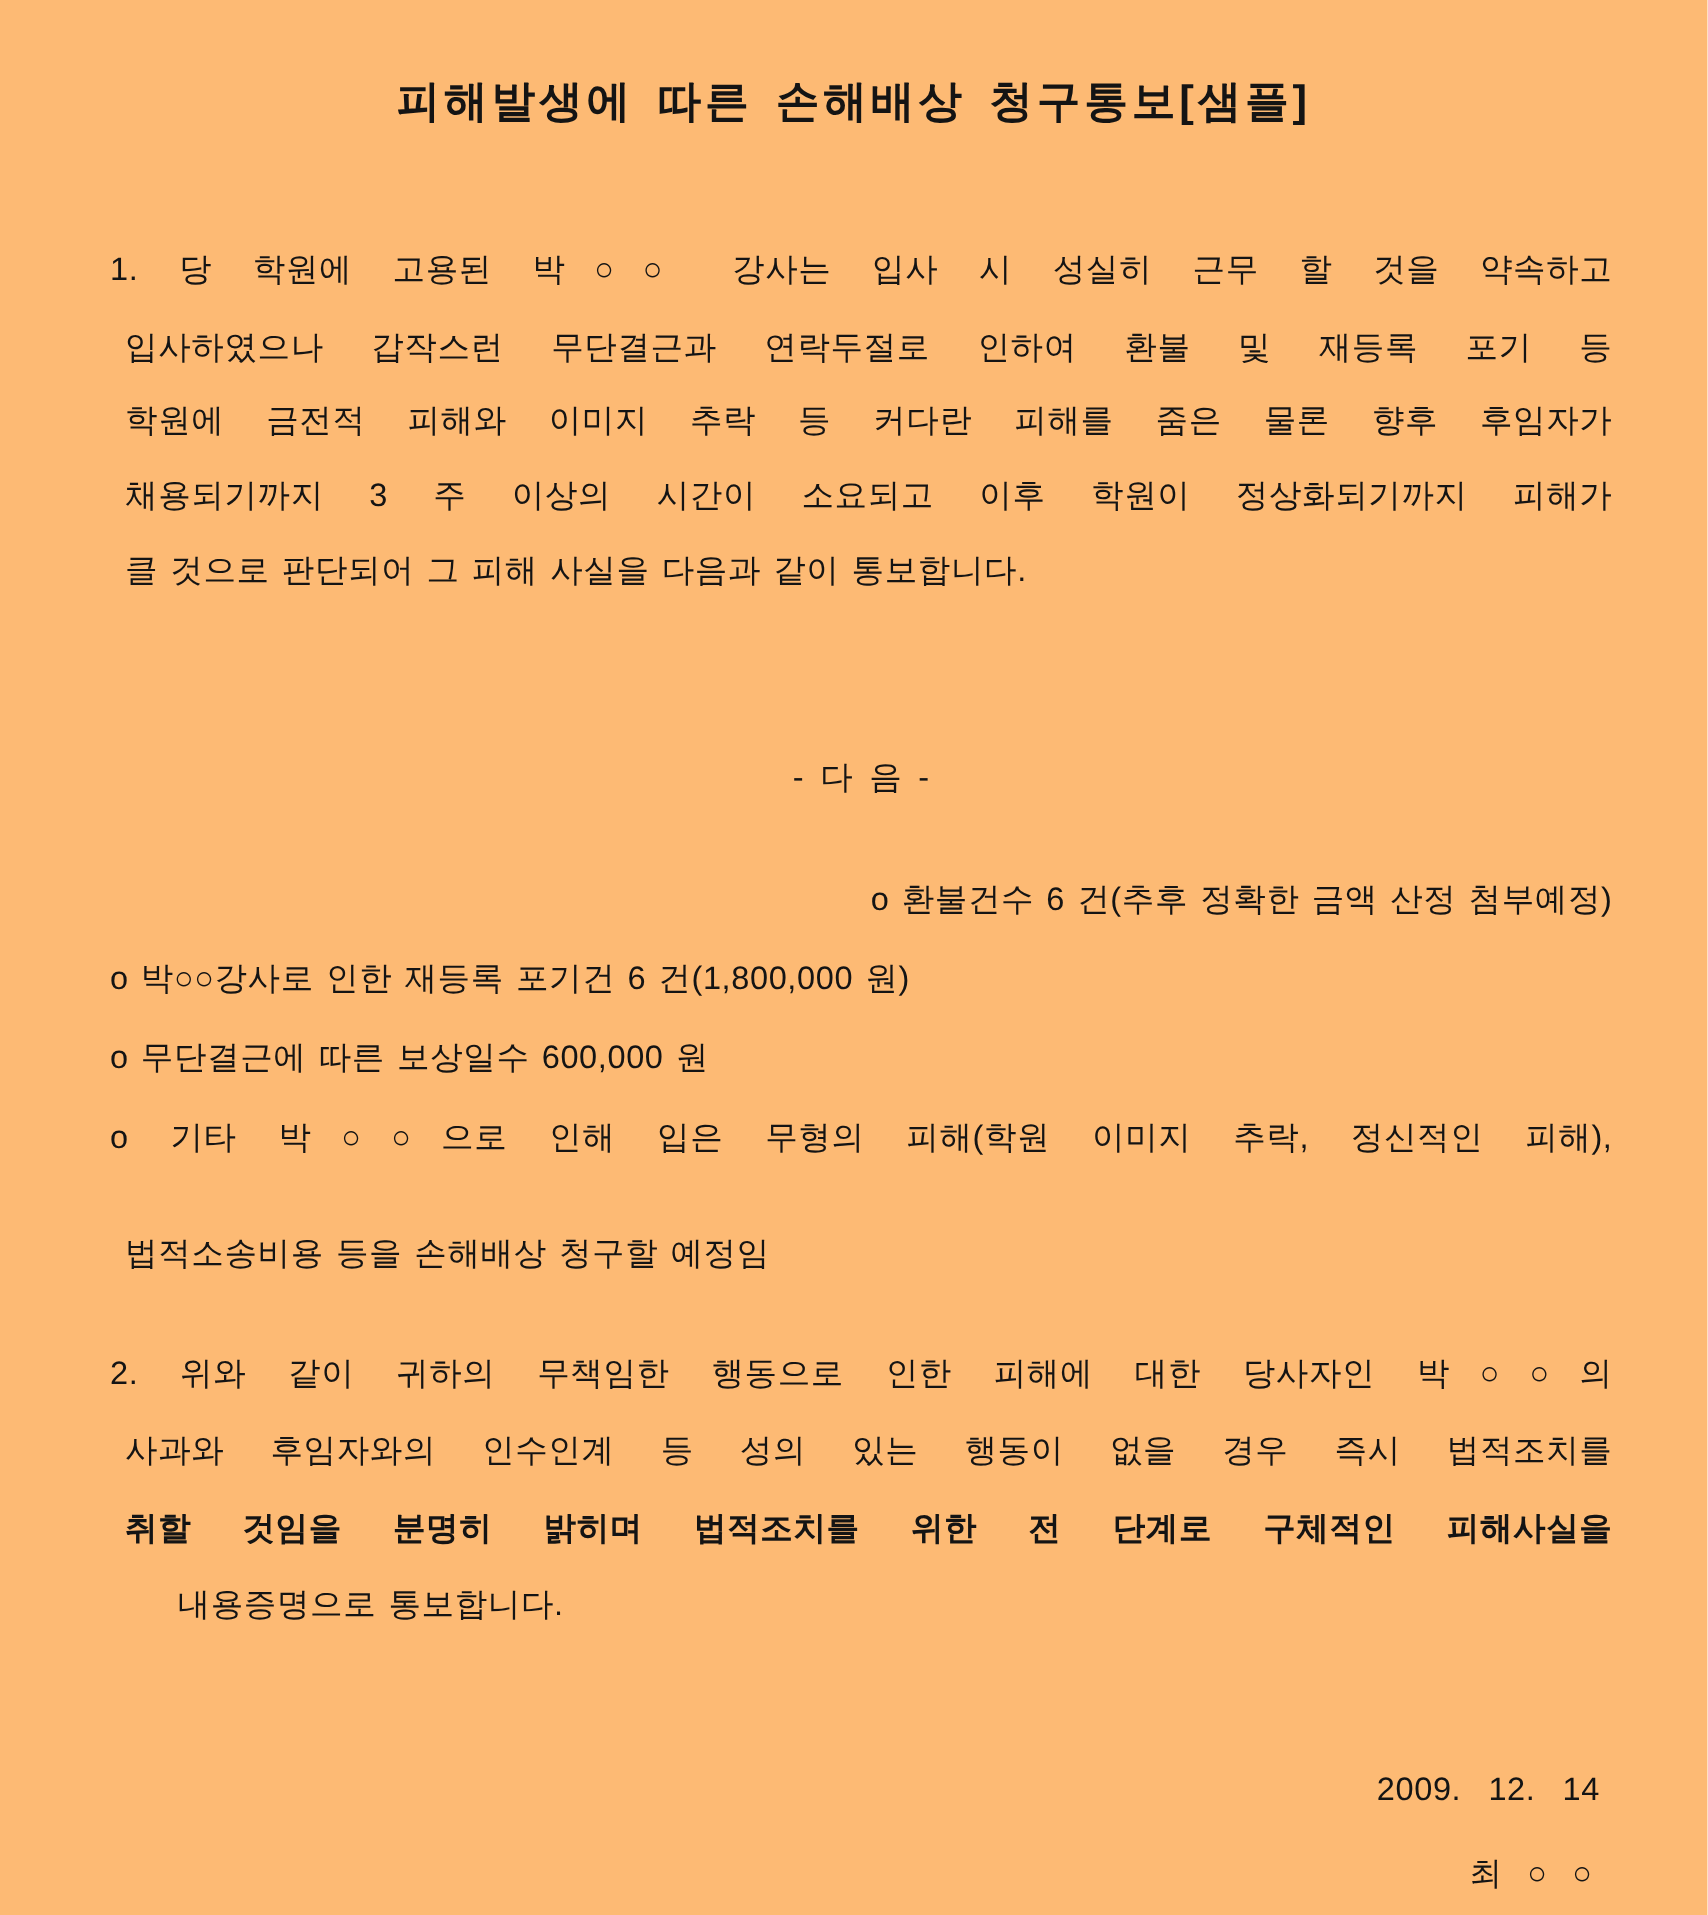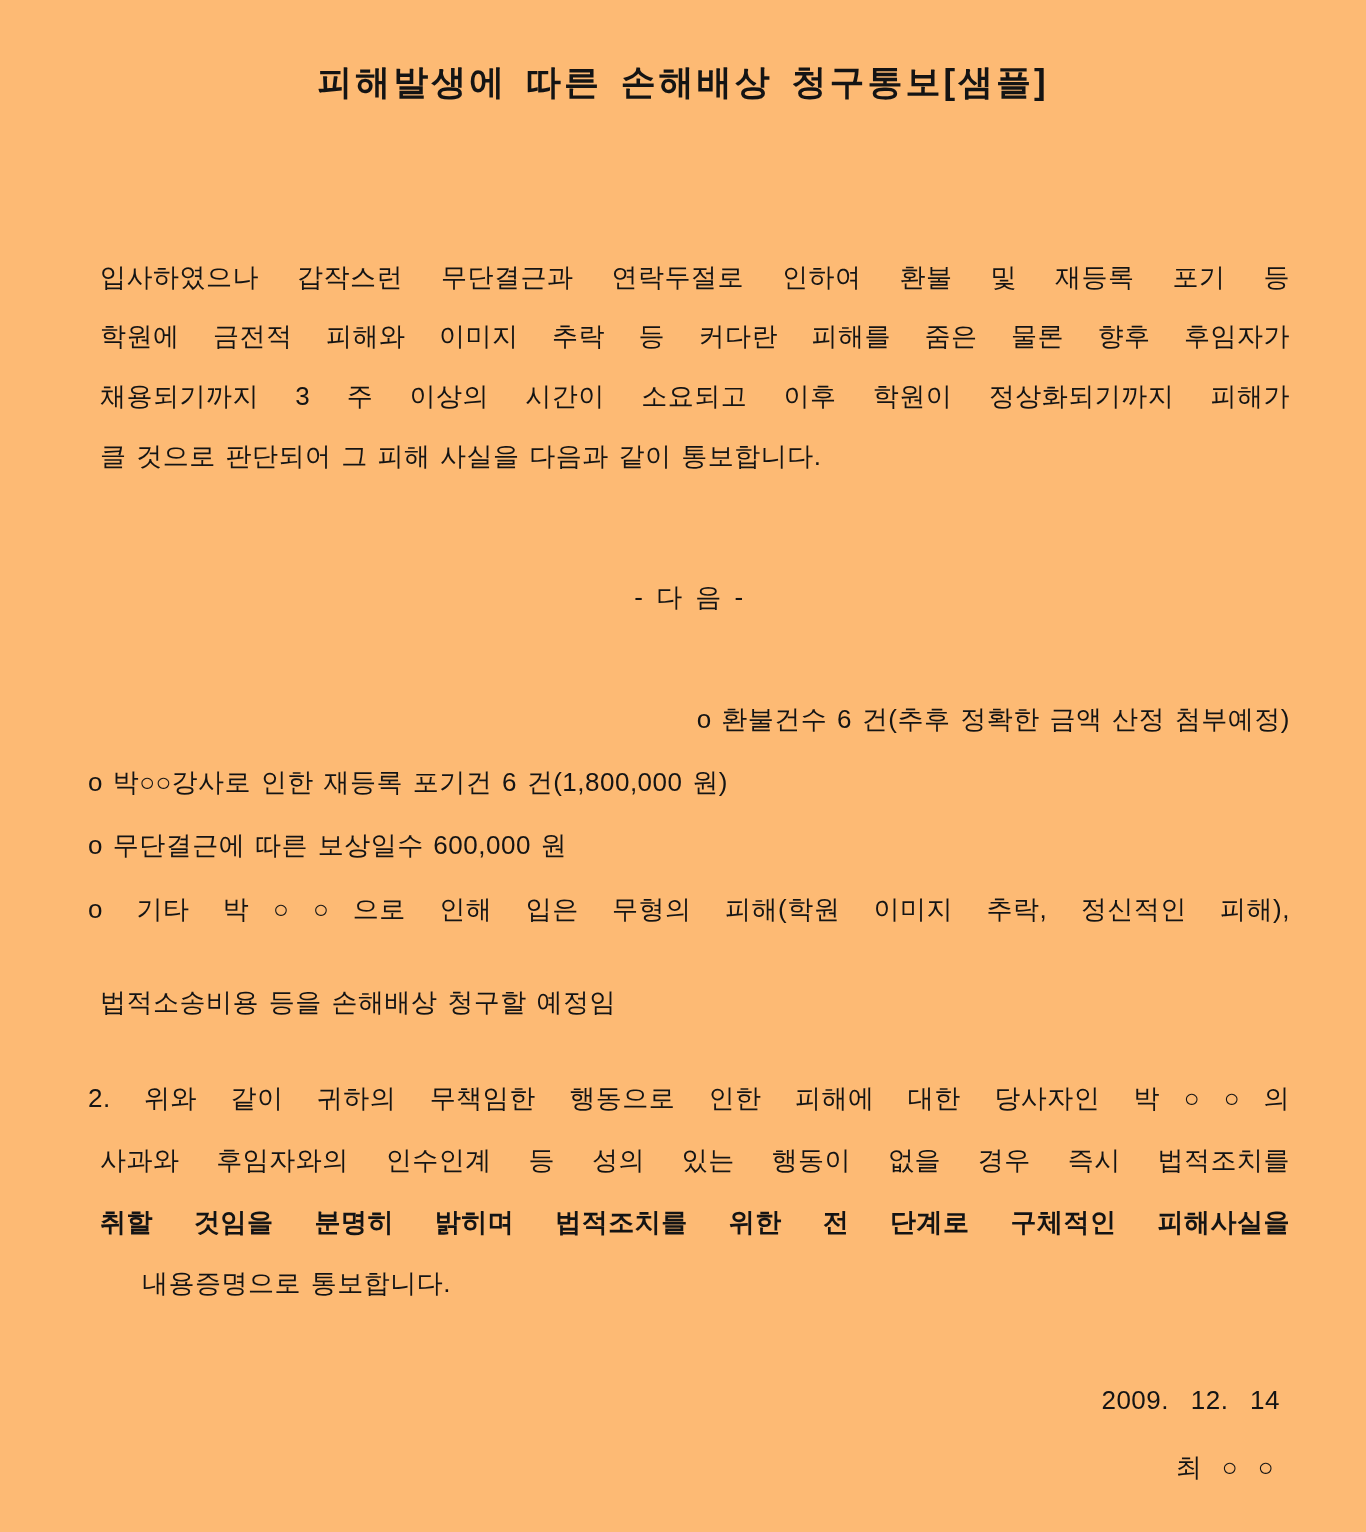--- a/index.html
+++ b/index.html
@@ -39,38 +39,40 @@
     word-spacing: 2px;
   }
   .indent { left: 100px; }
   .just {
     text-align: justify;
     text-align-last: justify;
   }
   .center {
     text-align: center;
     word-spacing: 5px;
+    margin-top: 24px;
   }
-  .right { text-align: right; }
+  .right { text-align: right; margin-top: 31px; }
   .date-line {
     right: 86px;
     word-spacing: 14px;
   }
   .sign-line {
     right: 92px;
     word-spacing: 12px;
   }
 </style>
 </head>
 <body>
 
 <div class="page">
 
   <div class="doc-title">피해발생에 따른 손해배상 청구통보[샘플]</div>
 
+  <div class="ln just" style="top:195px;">1. 당 학원에 고용된 박○○ 강사는 입사 시 성실히 근무 할 것을 약속하고</div>
   <div class="ln just indent" style="top:316px;">학원에 금전적 피해와 이미지 추락 등 커다란 피해를 줌은 물론 향후 후임자가</div>
   <div class="ln just indent" style="top:257px;">입사하였으나 갑작스런 무단결근과 연락두절로 인하여 환불 및 재등록 포기 등</div>
   <div class="ln just indent" style="top:376px;">채용되기까지 3 주 이상의 시간이 소요되고 이후 학원이 정상화되기까지 피해가</div>
   <div class="ln indent" style="top:436px;">클 것으로 판단되어 그 피해 사실을 다음과 같이 통보합니다.</div>
 
   <div class="ln center" style="top:577px;">- 다 음 -</div>
 
   <div class="ln" style="top:699px;text-align:right;">o 환불건수 6 건(추후 정확한 금액 산정 첨부예정)</div>
   <div class="ln" style="top:762px;">o 박○○강사로 인한 재등록 포기건 6 건(1,800,000 원)</div>
   <div class="ln" style="top:825px;">o 무단결근에 따른 보상일수 600,000 원</div>

